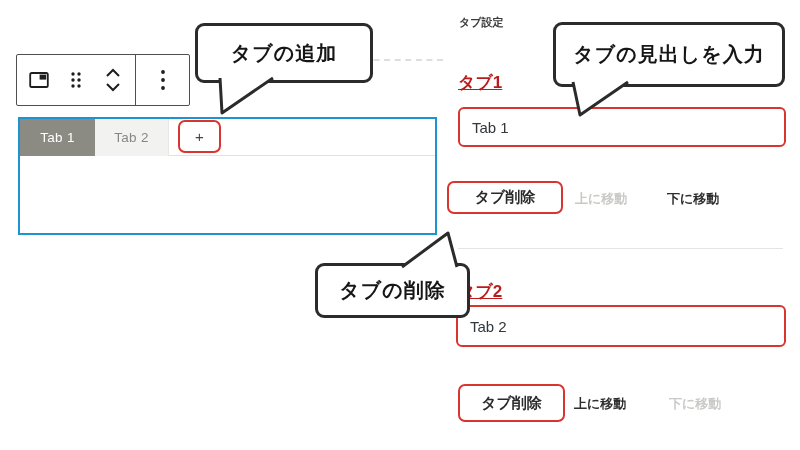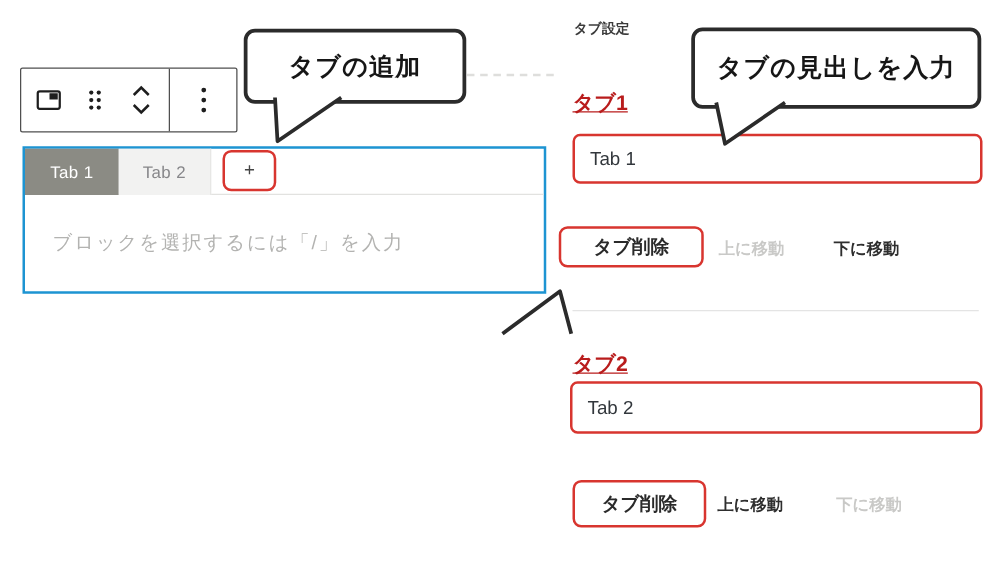--- a/index.html
+++ b/index.html
@@ -141,23 +141,20 @@
   <div class="dashes"></div>
 
   <div class="block">
     <div class="tab-row">
       <div class="tab active">Tab 1</div>
       <div class="tab inactive">Tab 2</div>
       <div class="add-tab-ring">
         <span class="add-tab-btn">+</span>
       </div>
     </div>
-    <div class="block-content">
-      <div class="placeholder">ブロックを選択するには「/」を入力</div>
-    </div>
   </div>
 
   <div class="panel-title">タブ設定</div>
 
   <div class="field-label lbl-1">タブ1</div>
   <input class="ann-input inp-1" type="text" value="Tab 1" style="">
   <div class="ring-btn del-1">
     <span class="panel-btn">タブ削除</span>
   </div>
   <span class="mv off up-1">上に移動</span>
@@ -182,18 +179,21 @@
   </svg>
 
   <div class="bubble bub-head">
     <span>タブの見出しを入力</span>
   </div>
   <svg class="tail tail-head" width="70" height="40" viewBox="0 0 70 40">
     <polygon points="7,0 14,33 62,0" fill="#ffffff"></polygon>
     <path d="M7,0 L14,33 L62,0" fill="none" stroke="#2b2b2b" stroke-width="3" stroke-linejoin="round"></path>
   </svg>
 
+  <div class="bubble bub-del">
+    <span>タブの削除</span>
+  </div>
   <svg class="tail tail-del" width="70" height="37" viewBox="0 0 70 37">
     <polygon points="7,37 53,3 62,37" fill="#ffffff"></polygon>
     <path d="M7,37 L53,3 L62,37" fill="none" stroke="#2b2b2b" stroke-width="3" stroke-linejoin="round"></path>
   </svg>
 
 </div>
 
 </body></html>

